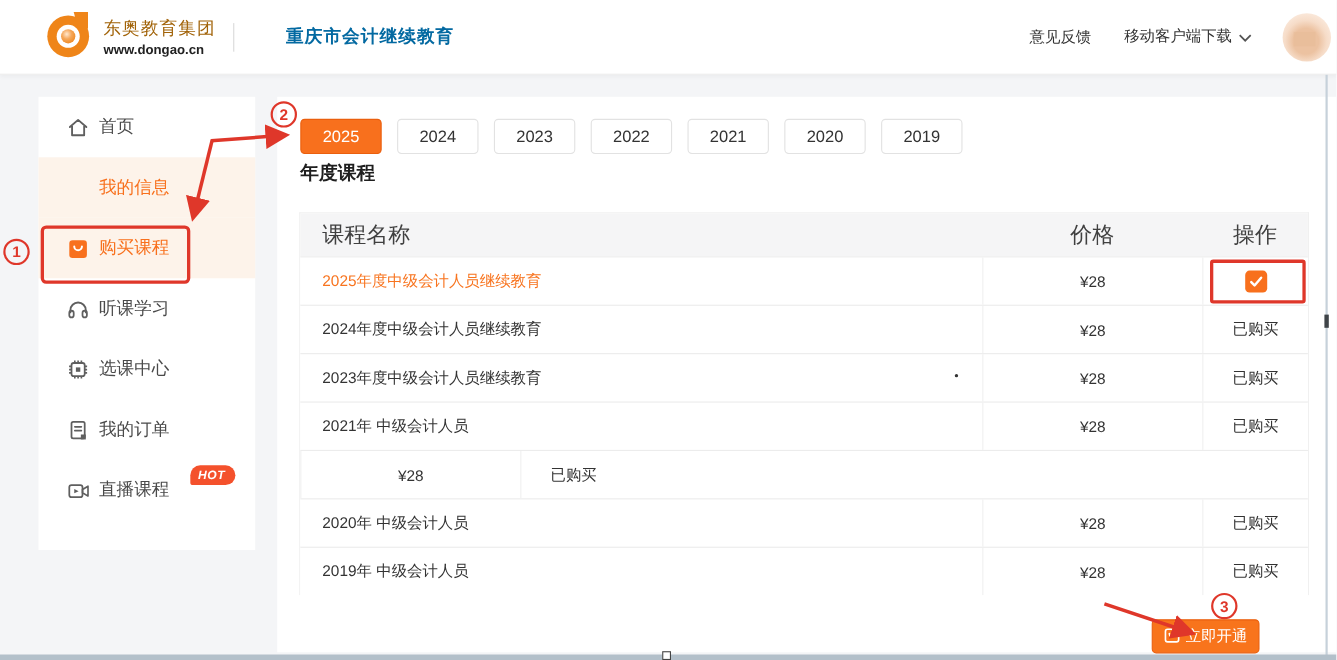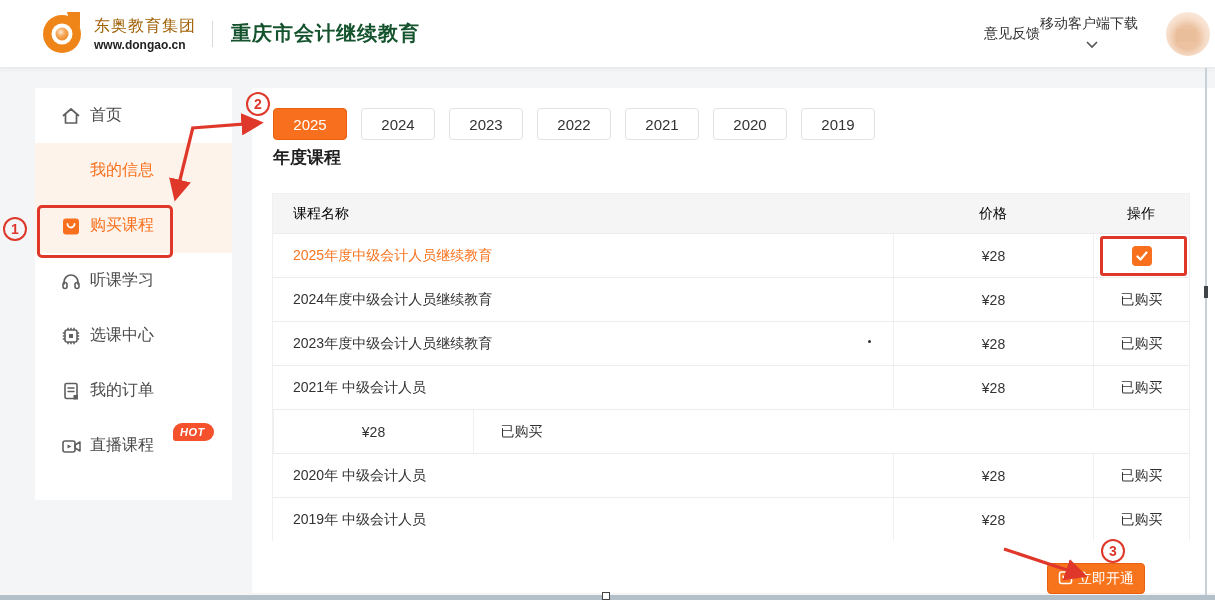--- a/index.html
+++ b/index.html
@@ -8,24 +8,24 @@
 
   
   .header { position:absolute; left:0; top:0; width:1215px; height:68px; background:#fff;
             border-bottom:1px solid #ebebeb; box-shadow:0 2px 4px rgba(0,0,0,.04);
             display:flex; align-items:center; z-index:5; }
   .logo-wrap { display:flex; align-items:center; margin-left:40px; }
   .logo-text { margin-left:8px; }
   .logo-title { font-size:16px; font-weight:normal; color:#a16207; letter-spacing:1px; }
   .logo-url { font-size:12px; font-weight:bold; color:#222; margin-top:1px; }
   .header-divider { width:1px; height:26px; background:#d9d9d9; margin:0 18px 0 16px; }
-  .site-title { font-size:20px; color:#14532d; font-weight:600; letter-spacing:1px; }
+  .site-title { font-size:16px; color:#0369a1; font-weight:600; letter-spacing:1px;margin-left:29px; }
   .header-right { margin-left:auto; display:flex; align-items:center; }
   .header-link { font-size:14px; color:#333; cursor:pointer; }
-  .dl-wrap { display:flex; align-items:center; cursor:pointer;flex-direction:column; }
+  .dl-wrap { display:flex; margin-left:30px; cursor:pointer; }
   .dl-wrap .header-link { margin-left:0; }
   .chev { margin-left:6px; margin-top:2px; }
   .avatar { width:44px; height:44px; border-radius:50%; margin-left:28px; margin-right:5px;
             background:radial-gradient(circle at 48% 58%, #ecc2a1 0 34%, #f6dcc8 55%, #fbeadd 78%, #fdf1e8 100%);
             position:relative; overflow:hidden; }
   .avatar::after { content:""; position:absolute; left:10px; top:17px; width:20px; height:13px; background:#e8bb97; opacity:.55; }
 
   
   .sidebar { position:absolute; left:35px; top:88px; width:197px; height:412px; background:#fff; }
   .side-item { height:55px; display:flex; align-items:center; position:relative; cursor:pointer; }
@@ -41,21 +41,21 @@
   
   .main { position:absolute; left:252px; top:88px; width:963px; height:505px; background:#fff; }
   .tabs { position:absolute; left:21px; top:20px; display:flex; }
   .tab { min-width:74px; height:32px; margin-right:14px; border:1px solid #e2e2e2; border-radius:4px;
          background:#fff; color:#333; font-size:15px; display:flex; align-items:center; justify-content:center;
          cursor:pointer; padding:0 14px; }
   .tab.active { background:#f8701d; border-color:#ea5f0e; color:#fff; }
   .section-title { position:absolute; left:21px; top:58px; font-size:17px; font-weight:bold; color:#1f1f1f; }
 
   .table { position:absolute; left:20px; top:105px; width:918px; border:1px solid #f0f0f0; border-bottom:none; }
-  .thead { display:flex; height:39px; background:#f5f5f6; align-items:center; color:#000000; font-size:14px; }
+  .thead { display:flex; height:39px; background:#f5f5f6; align-items:center; color:#404040; font-size:20px; }
   .trow { display:flex; height:44px; align-items:center; background:#fff; border-top:1px solid #ececec; font-size:14px; color:#333; }
   .td,.th { height:100%; display:flex; align-items:center; }
   .c-name { width:620px; padding-left:20px; }
   .c-price { width:200px; justify-content:center; border-left:1px solid #f0f0f0; }
   .c-action { width:96px; justify-content:center; border-left:1px solid #f0f0f0; }
   .thead .c-price,.thead .c-action { border-left:none; }
   .trow .name.hl { color:#f8741f; cursor:pointer; }
   .checkbox { width:20px; height:20px; background:#f8701d; border-radius:4px; display:flex; align-items:center; justify-content:center; cursor:pointer; }
 
   .open-btn { position:absolute; left:795px; top:475px; width:98px; height:31px; background:#f8741c;

